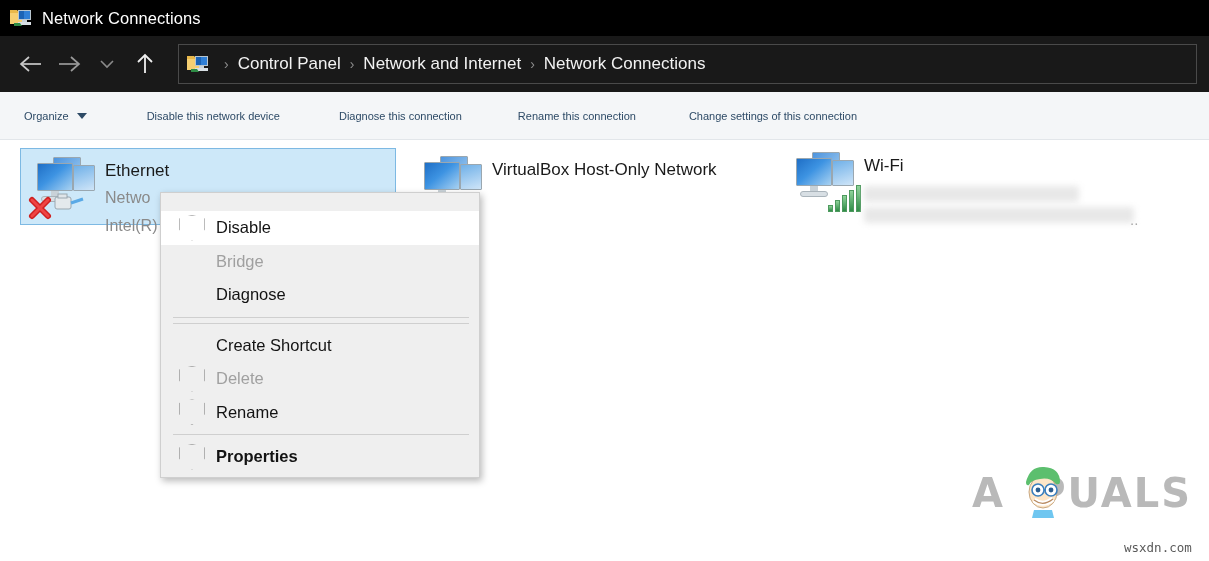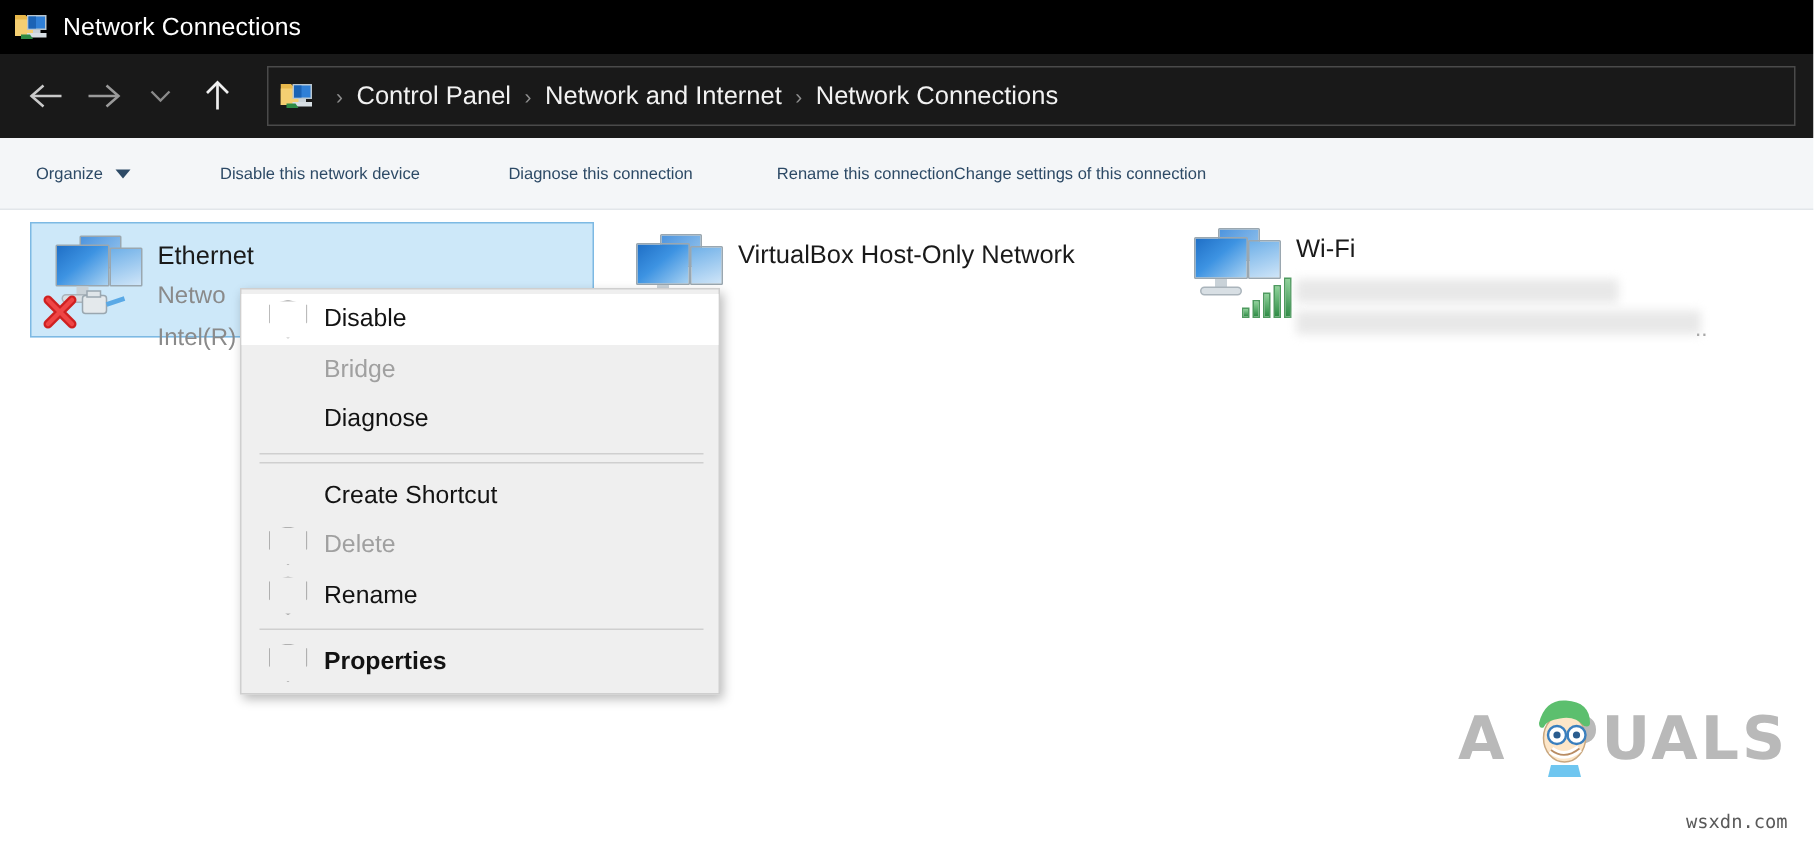--- a/index.html
+++ b/index.html
@@ -59,21 +59,21 @@
   }
   .cmd-organize{margin-left:24px;}
   .cmd-caret{
     display:inline-block;margin-left:8px;
     border-left:5px solid transparent;border-right:5px solid transparent;
     border-top:6px solid #2d4a66;
   }
   .cmd-disable{margin-left:60px;}
   .cmd-diagnose{margin-left:59px;}
   .cmd-rename{margin-left:56px;}
-  .cmd-change{}
+  .cmd-change{margin-left:53px;}
 
   
   .content{
     position:absolute;left:0;top:141px;width:1119px;height:420px;
     background:#ffffff;
   }
 
   
   .tile{
     position:absolute;display:flex;align-items:flex-start;
@@ -140,21 +140,21 @@
   .badge-bars i{
     display:block;width:5px;background:linear-gradient(180deg,#8fd39a,#2e8b45);
     border:1px solid #4e9a5f;box-sizing:border-box;
   }
 
   
   .ctxmenu{
     position:absolute;left:160px;top:192px;width:320px;
     background:#efefef;border:1px solid #cfcfcf;
     box-shadow:2px 3px 7px rgba(0,0,0,.28);
-    padding:3px 0 3px 0;box-sizing:border-box;z-index:40;
+    padding:18px 0 3px 0;box-sizing:border-box;z-index:40;
   }
   .mi{
     height:33.5px;display:flex;align-items:center;position:relative;
     box-sizing:border-box;
   }
   .mi.hl{background:#ffffff;}
   .mi-icon{width:26px;height:26px;margin-left:18px;flex:none;position:relative;}
   .mi-label{
     margin-left:11px;font-size:16.5px;color:#131313;white-space:nowrap;
   }

